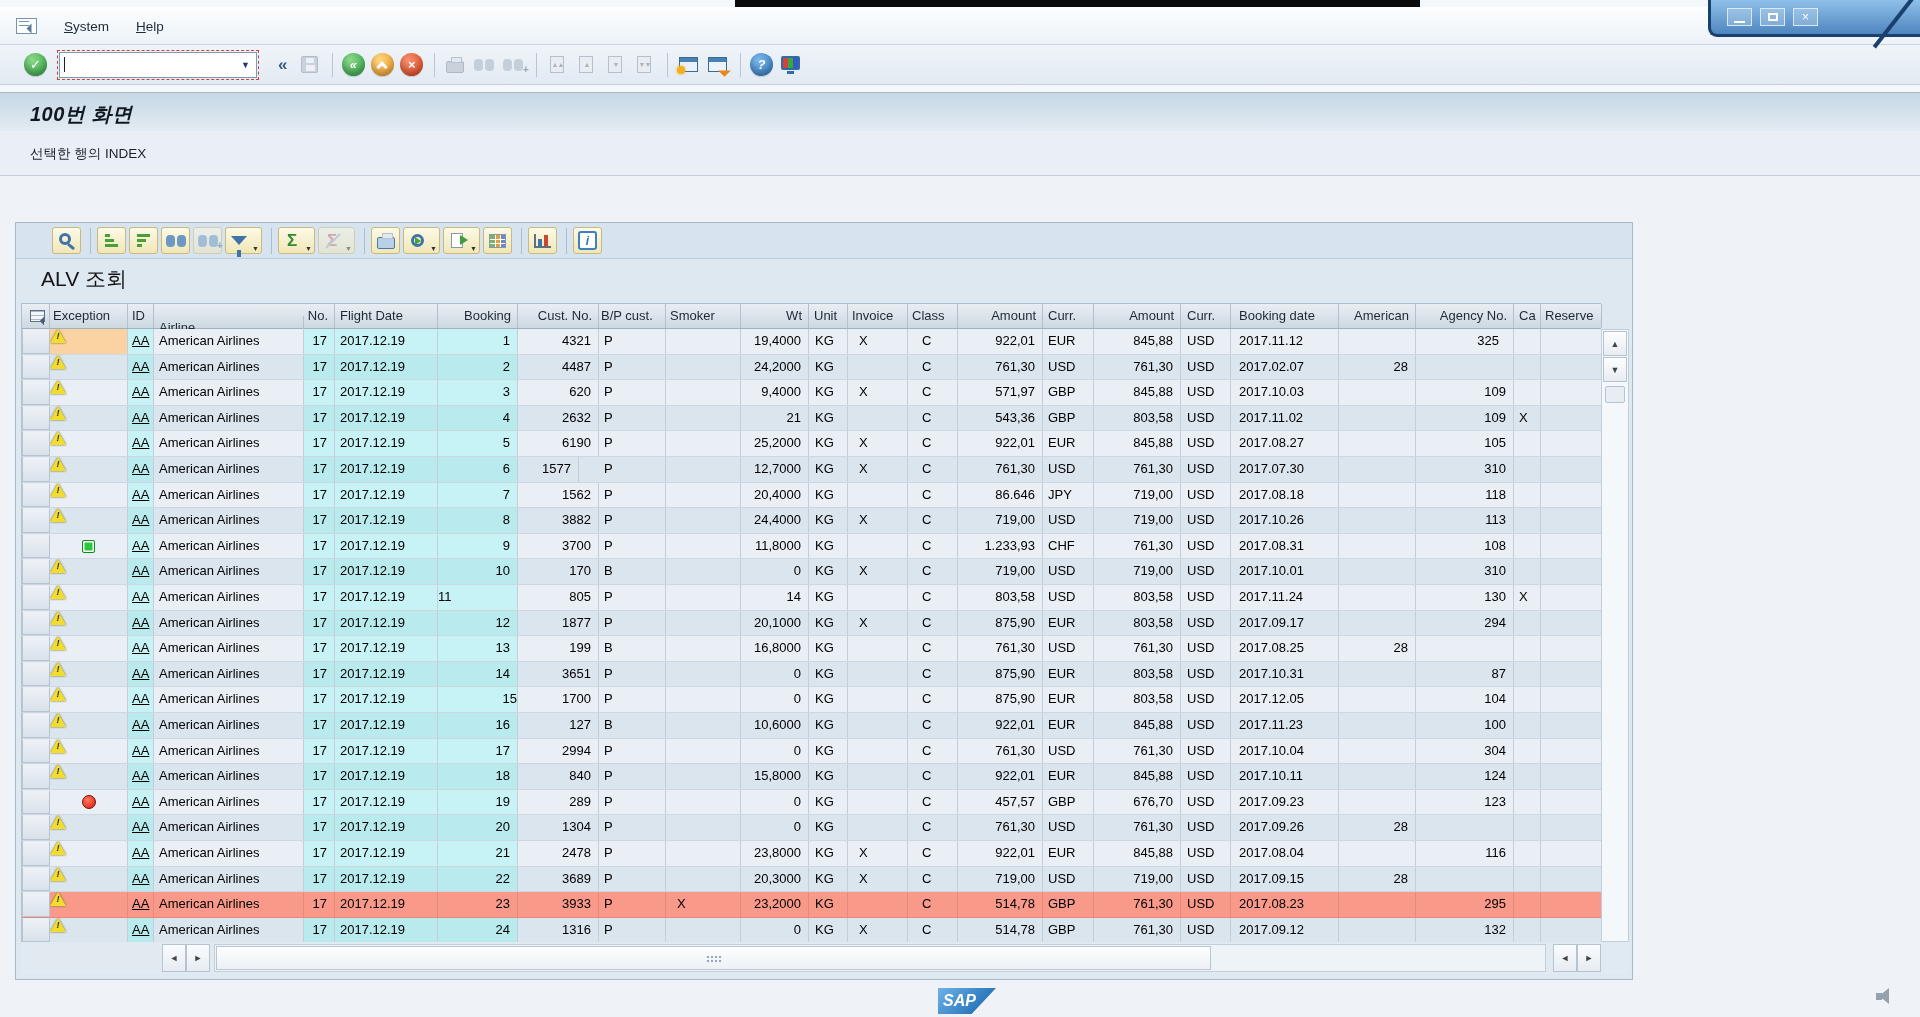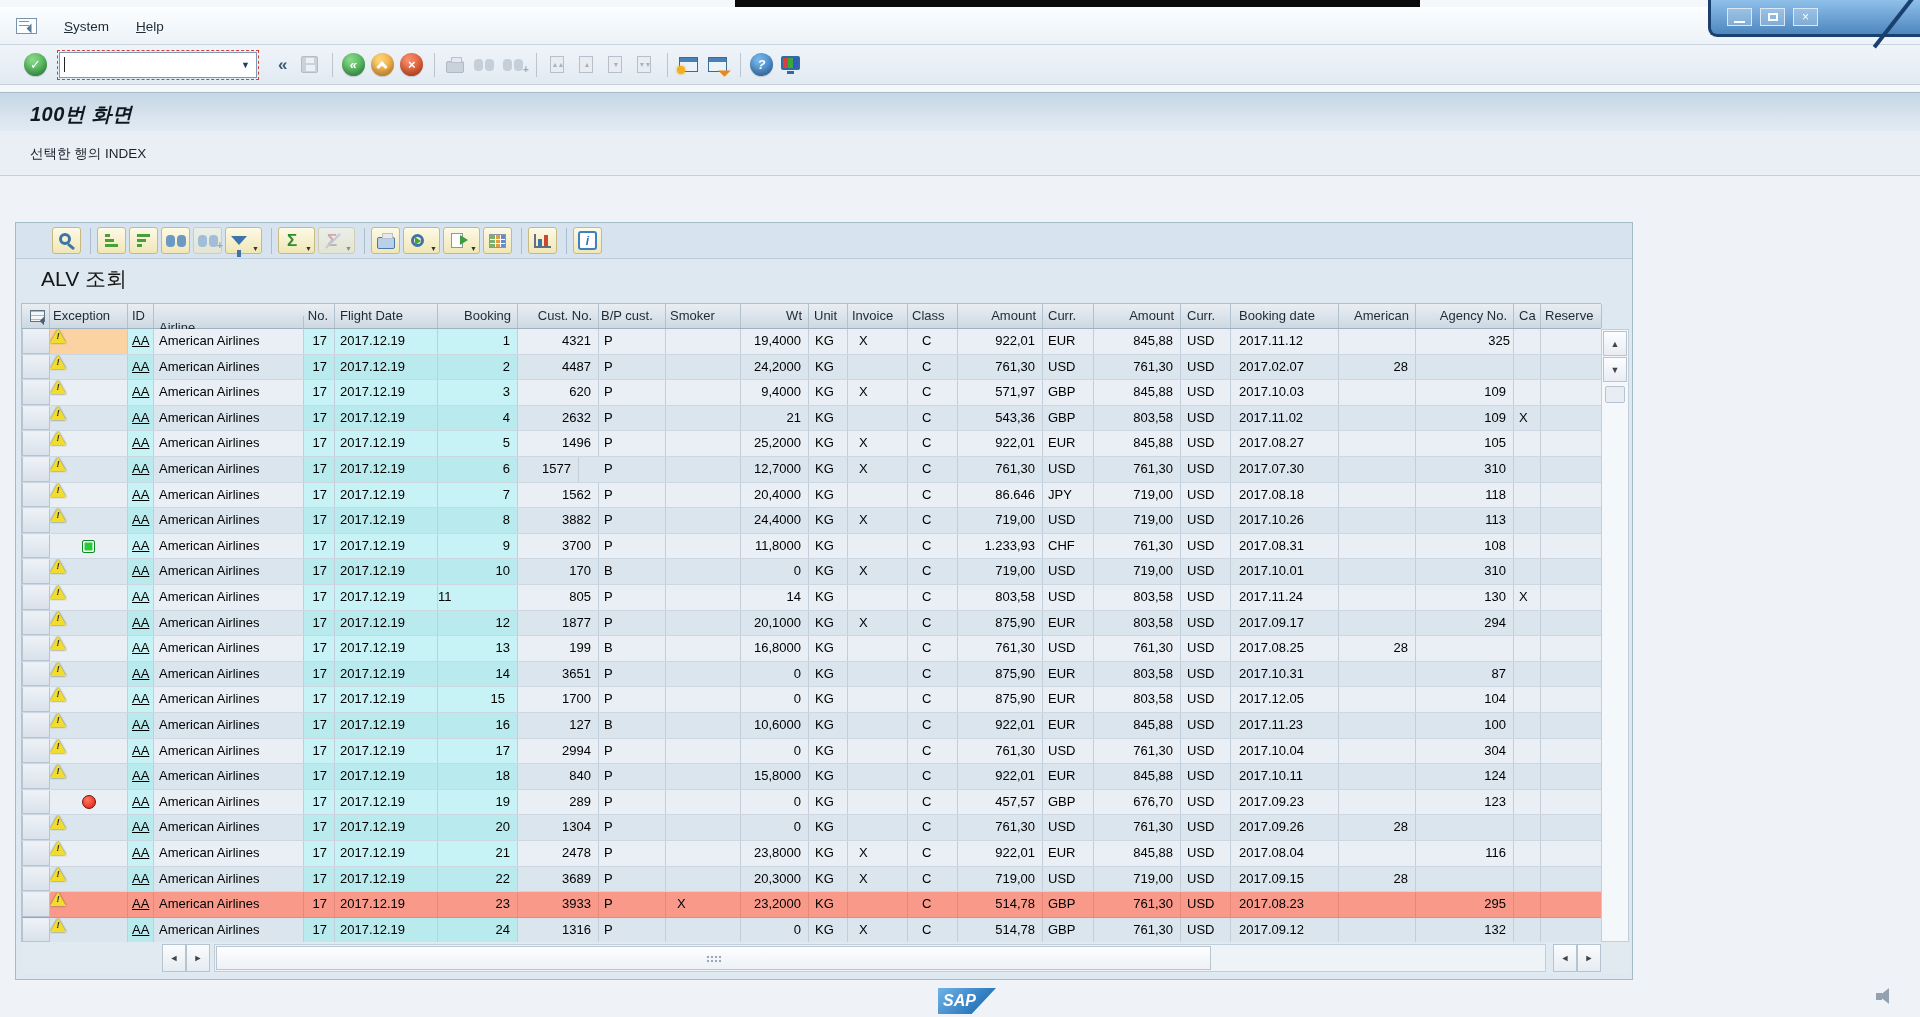--- a/index.html
+++ b/index.html
@@ -400,21 +400,21 @@
         <div class="cell" style="left: 719px; width: 68px; text-align: right; padding-right: 7px;">19,4000</div>
         <div class="cell" style="left: 787px; width: 39px; padding-left: 6px;">KG</div>
         <div class="cell" style="left: 826px; width: 60px; padding-left: 11px;">X</div>
         <div class="cell" style="left: 886px; width: 50px; padding-left: 14px;">C</div>
         <div class="cell" style="left: 936px; width: 85px; text-align: right; padding-right: 7px;">922,01</div>
         <div class="cell" style="left: 1021px; width: 51px; padding-left: 5px;">EUR</div>
         <div class="cell" style="left: 1072px; width: 87px; text-align: right; padding-right: 7px;">845,88</div>
         <div class="cell" style="left: 1159px; width: 50px; padding-left: 6px;">USD</div>
         <div class="cell" style="left: 1209px; width: 108px; padding-left: 8px;">2017.11.12</div>
         <div class="cell" style="left: 1317px; width: 77px; text-align: right; padding-right: 7px;"></div>
-        <div class="cell" style="left: 1394px; width: 98px; text-align: right; padding-right: 3px;">325</div>
+        <div class="cell" style="left: 1394px; width: 98px; text-align: right; padding-right: 14px;">325</div>
         <div class="cell" style="left: 1492px; width: 27px; padding-left: 5px;"></div>
         <div class="cell" style="left: 1519px; width: 61px; padding-left: 4px;"></div>
       </div>
       <div class="row dark" style="top: 25.6px;">
         <span class="selc"></span>
         <div class="cell" style="left: 28px; width: 78px;"><span class="exc"><i class="w-tri"></i><i class="w-ex">!</i></span></div>
         <div class="cell cyan" style="left: 106px; width: 26px; padding-left: 4px;"><span class="idlink">AA</span></div>
         <div class="cell" style="left: 132px; width: 150px; padding-left: 5px;">American Airlines</div>
         <div class="cell cyan" style="left: 282px; width: 31px; text-align: right; padding-right: 7px;">17</div>
         <div class="cell cyan" style="left: 313px; width: 103px; padding-left: 5px;">2017.12.19</div>
@@ -487,21 +487,21 @@
         <div class="cell" style="left: 1519px; width: 61px; padding-left: 4px;"></div>
       </div>
       <div class="row light" style="top: 102.4px;">
         <span class="selc"></span>
         <div class="cell" style="left: 28px; width: 78px;"><span class="exc"><i class="w-tri"></i><i class="w-ex">!</i></span></div>
         <div class="cell cyan" style="left: 106px; width: 26px; padding-left: 4px;"><span class="idlink">AA</span></div>
         <div class="cell" style="left: 132px; width: 150px; padding-left: 5px;">American Airlines</div>
         <div class="cell cyan" style="left: 282px; width: 31px; text-align: right; padding-right: 7px;">17</div>
         <div class="cell cyan" style="left: 313px; width: 103px; padding-left: 5px;">2017.12.19</div>
         <div class="cell cyan" style="left: 416px; width: 80px; text-align: right; padding-right: 7px;">5</div>
-        <div class="cell" style="left: 496px; width: 81px; text-align: right; padding-right: 7px;">1496</div>
+        <div class="cell" style="left: 496px; width: 81px; text-align: right; padding-right: 7px;">6190</div>
         <div class="cell" style="left: 577px; width: 67px; padding-left: 5px;">P</div>
         <div class="cell" style="left: 644px; width: 75px; padding-left: 11px;"></div>
         <div class="cell" style="left: 719px; width: 68px; text-align: right; padding-right: 7px;">25,2000</div>
         <div class="cell" style="left: 787px; width: 39px; padding-left: 6px;">KG</div>
         <div class="cell" style="left: 826px; width: 60px; padding-left: 11px;">X</div>
         <div class="cell" style="left: 886px; width: 50px; padding-left: 14px;">C</div>
         <div class="cell" style="left: 936px; width: 85px; text-align: right; padding-right: 7px;">922,01</div>
         <div class="cell" style="left: 1021px; width: 51px; padding-left: 5px;">EUR</div>
         <div class="cell" style="left: 1072px; width: 87px; text-align: right; padding-right: 7px;">845,88</div>
         <div class="cell" style="left: 1159px; width: 50px; padding-left: 6px;">USD</div>
@@ -738,21 +738,21 @@
         <div class="cell" style="left: 1492px; width: 27px; padding-left: 5px;"></div>
         <div class="cell" style="left: 1519px; width: 61px; padding-left: 4px;"></div>
       </div>
       <div class="row light" style="top: 358.4px;">
         <span class="selc"></span>
         <div class="cell" style="left: 28px; width: 78px;"><span class="exc"><i class="w-tri"></i><i class="w-ex">!</i></span></div>
         <div class="cell cyan" style="left: 106px; width: 26px; padding-left: 4px;"><span class="idlink">AA</span></div>
         <div class="cell" style="left: 132px; width: 150px; padding-left: 5px;">American Airlines</div>
         <div class="cell cyan" style="left: 282px; width: 31px; text-align: right; padding-right: 7px;">17</div>
         <div class="cell cyan" style="left: 313px; width: 103px; padding-left: 5px;">2017.12.19</div>
-        <div class="cell cyan" style="left: 416px; width: 80px; text-align: right; padding-right: 12px;">15</div>
+        <div class="cell cyan" style="left: 416px; width: 80px; text-align: right; padding-right: 0;">15</div>
         <div class="cell" style="left: 496px; width: 81px; text-align: right; padding-right: 7px;">1700</div>
         <div class="cell" style="left: 577px; width: 67px; padding-left: 5px;">P</div>
         <div class="cell" style="left: 644px; width: 75px; padding-left: 11px;"></div>
         <div class="cell" style="left: 719px; width: 68px; text-align: right; padding-right: 7px;">0</div>
         <div class="cell" style="left: 787px; width: 39px; padding-left: 6px;">KG</div>
         <div class="cell" style="left: 826px; width: 60px; padding-left: 11px;"></div>
         <div class="cell" style="left: 886px; width: 50px; padding-left: 14px;">C</div>
         <div class="cell" style="left: 936px; width: 85px; text-align: right; padding-right: 7px;">875,90</div>
         <div class="cell" style="left: 1021px; width: 51px; padding-left: 5px;">EUR</div>
         <div class="cell" style="left: 1072px; width: 87px; text-align: right; padding-right: 7px;">803,58</div>

